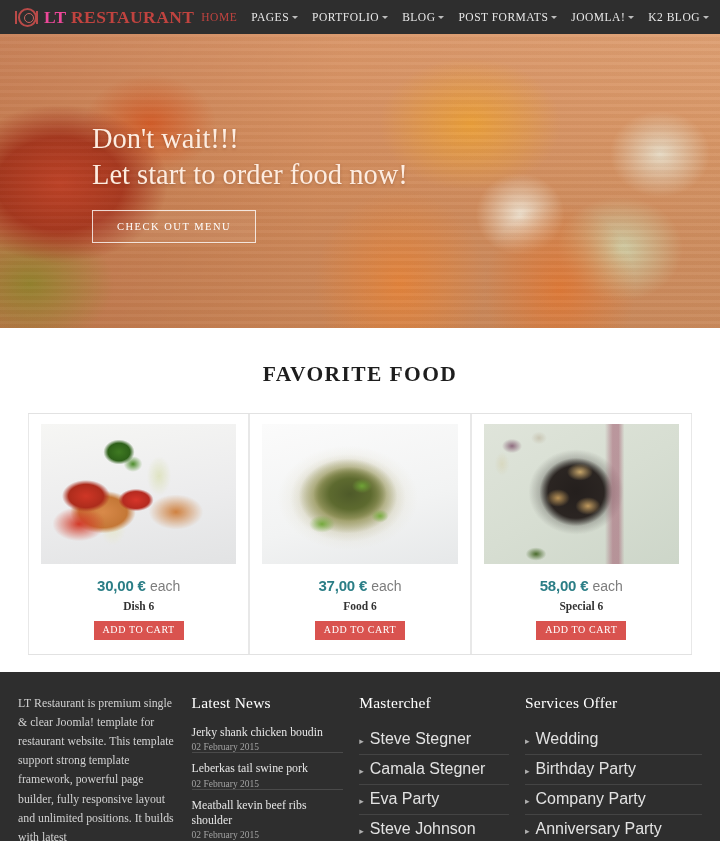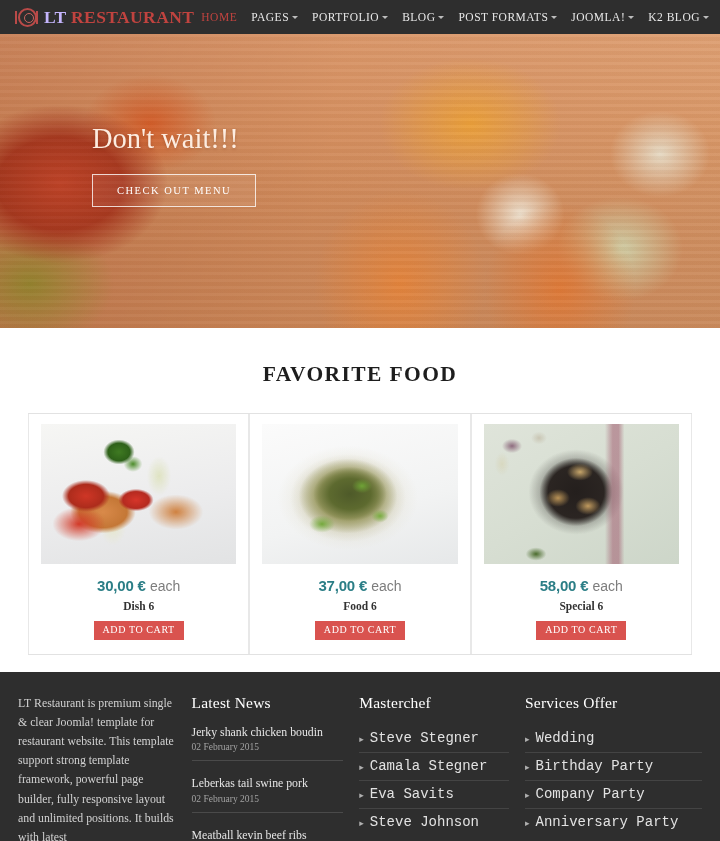--- a/index.html
+++ b/index.html
@@ -48,21 +48,21 @@
     background: #b94a48;
     box-shadow: 21px 0 0 0 #b94a48;
   }
   .brand-text {
     font-family: "Liberation Serif", serif;
     font-size: 17.5px;
     font-weight: bold;
     letter-spacing: 0.4px;
     white-space: nowrap;
   }
-  .brand-lt { color: #c4b5fd; }
+  .brand-lt { color: #ec4899; }
   .brand-rest { color: #c0433f; }
 
   .nav { display: flex; align-items: center; gap: 0; }
   .nav-item {
     color: #e8e8e8;
     font-family: "Liberation Serif", serif;
     font-size: 11.5px;
     letter-spacing: 0.5px;
     padding: 4px 7px;
     white-space: nowrap;
@@ -277,21 +277,21 @@
     margin-bottom: 13px;
     letter-spacing: 0.2px;
   }
   .about-text {
     font-family: "Liberation Serif", serif;
     font-size: 11.8px;
     line-height: 1.62;
     color: #d2d2d2;
   }
 
-  .news-item { padding-bottom: 8px; margin-bottom: 15px; border-bottom: 1px solid #4a4a4a; }
+  .news-item { padding-bottom: 0; margin-bottom: 8px; border-bottom: 1px solid #4a4a4a; }
   .news-item:last-child { border-bottom: none; }
   .news-title {
     font-family: "Liberation Serif", serif;
     font-size: 11.8px;
     color: #e6e6e6;
     line-height: 1.3;
     cursor: pointer;
   }
   .news-date {
     font-family: "Liberation Serif", serif;
@@ -303,21 +303,21 @@
   .link-item {
     display: flex;
     align-items: baseline;
     gap: 6px;
     padding: 5px 0 6px 0;
     border-bottom: 1px solid #444444;
     cursor: pointer;
   }
   .link-item:last-child { border-bottom: none; }
   .link-chev { color: #b0b0b0; font-size: 9px; font-family: "Liberation Sans", sans-serif; }
-  .link-text { font-family: Liberation Mono, monospace; font-size: 14px; color: #e2e2e2; }
+  .link-text { font-family: Liberation Sans, sans-serif; font-size: 16px; color: #e2e2e2; }
 </style>
 </head>
 <body>
 
 <div class="header">
   <div class="brand">
     <span class="brand-icon"></span>
     <span class="brand-text"><span class="brand-lt">LT</span> <span class="brand-rest">RESTAURANT</span></span>
   </div>
   <div class="nav">
@@ -352,20 +352,21 @@
 
   </div>
 </div>
 
 <div class="hero">
   <div class="hero-bg"></div>
   <div class="hero-overlay"></div>
   <div class="hero-inner">
     <div class="hero-h2">
       <div>Don't wait!!!</div>
+      <div>Let start to order food now!</div>
     </div>
     <div class="hero-btn">CHECK OUT MENU</div>
   </div>
 </div>
 
 <div class="section">
   <div class="section-title">FAVORITE FOOD</div>
   <div class="cards-wrap">
 
     <div class="card">
@@ -428,21 +429,21 @@
     <div class="link-item">
         <span class="link-chev">▸</span>
         <span class="link-text">Steve Stegner</span>
       </div>
     <div class="link-item">
         <span class="link-chev">▸</span>
         <span class="link-text">Camala Stegner</span>
       </div>
     <div class="link-item">
         <span class="link-chev">▸</span>
-        <span class="link-text">Eva Savits</span>
+        <span class="link-text">Eva Party</span>
       </div>
     <div class="link-item">
         <span class="link-chev">▸</span>
         <span class="link-text">Steve Johnson</span>
       </div>
   </div>
 
   <div class="fcol fcol-serv">
     <h3>Services Offer</h3>
     <div class="link-item">

